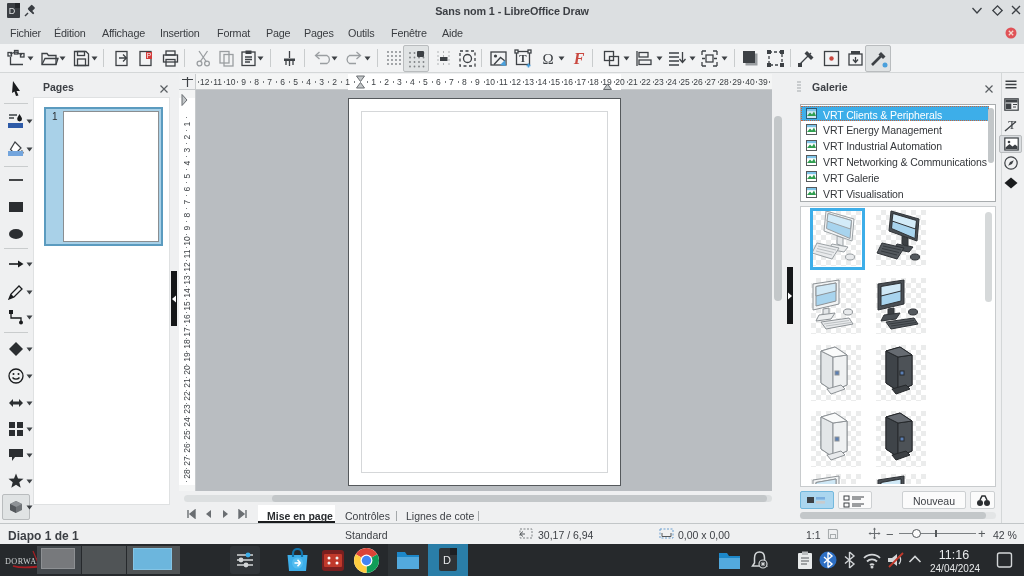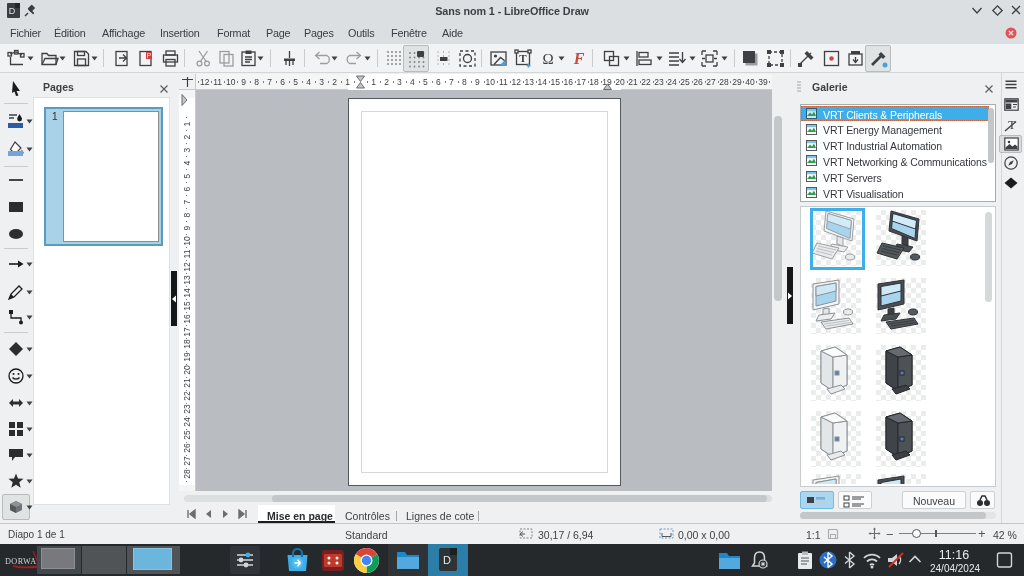--- a/index.html
+++ b/index.html
@@ -797,21 +797,21 @@
       </svg>
     </div>
 <div style="position:absolute;left:823px;top:156.9px;font-size:10.5px;color:#34373b;font-weight:400;white-space:nowrap;line-height:1;letter-spacing:-0.1px;">VRT Networking &amp; Communications</div>
 <div style="position:absolute;left:806px;top:171.2px;width:11px;height:11px;">
       <svg width="11" height="11" viewBox="0 0 11 11">
         <rect x="0.5" y="0.5" width="10" height="10" fill="#fff" stroke="#55595c"></rect>
         <path d="M1 8 L4 4.5 L6 6.5 L8 3.5 L10 8 Z" fill="#2e9e4f"></path>
         <rect x="1" y="1" width="9" height="2.2" fill="#7ec4e8"></rect>
       </svg>
     </div>
-<div style="position:absolute;left:823px;top:172.7px;font-size:10.5px;color:#34373b;font-weight:400;white-space:nowrap;line-height:1;letter-spacing:-0.1px;">VRT Servers</div>
+<div style="position:absolute;left:823px;top:172.7px;font-size:10.5px;color:#34373b;font-weight:400;white-space:nowrap;line-height:1;letter-spacing:-0.1px;">VRT Galerie</div>
 <div style="position:absolute;left:806px;top:187.0px;width:11px;height:11px;">
       <svg width="11" height="11" viewBox="0 0 11 11">
         <rect x="0.5" y="0.5" width="10" height="10" fill="#fff" stroke="#55595c"></rect>
         <path d="M1 8 L4 4.5 L6 6.5 L8 3.5 L10 8 Z" fill="#2e9e4f"></path>
         <rect x="1" y="1" width="9" height="2.2" fill="#7ec4e8"></rect>
       </svg>
     </div>
 <div style="position:absolute;left:823px;top:188.5px;font-size:10.5px;color:#34373b;font-weight:400;white-space:nowrap;line-height:1;letter-spacing:-0.1px;">VRT Visualisation</div>
 <div style="position:absolute;left:988px;top:108px;width:6px;height:55px;background:#c3c7c9;border-radius:3px;"></div>
 <div style="position:absolute;left:800px;top:206px;width:196px;height:281px;background:#fff;border:1px solid #c8cbcd;"></div>
@@ -1007,21 +1007,21 @@
         <circle cx="7" cy="7" r="6.2" fill="none" stroke="#3d4145" stroke-width="1.2"></circle>
         <path d="M9.8 4.2 L8 8 L4.2 9.8 L6 6 Z" fill="#3d4145"></path>
       </svg>
     </div>
 <div style="position:absolute;left:1004px;top:177px;width:14px;height:12px;">
       <svg width="14" height="12" viewBox="0 0 14 12">
         <path d="M7 0.5 L13.5 6 L7 11.5 L0.5 6 Z" fill="#1a1c1e"></path>
       </svg>
     </div>
 <div style="position:absolute;left:0px;top:523px;width:1024px;height:21px;background:#eff0f1;border-top:1px solid #c2c6c8;"></div>
-<div style="position:absolute;left:8px;top:529.5px;font-size:10px;color:#3c3f44;font-weight:400;white-space:nowrap;line-height:1;">Diapo 1 de 1</div>
+<div style="position:absolute;left:8px;top:529.5px;font-size:12px;color:#3c3f44;font-weight:700;white-space:nowrap;line-height:1;">Diapo 1 de 1</div>
 <div style="position:absolute;left:345px;top:529.5px;font-size:10.5px;color:#3c3f44;font-weight:400;white-space:nowrap;line-height:1;">Standard</div>
 <div style="position:absolute;left:519px;top:528px;width:14px;height:11px;">
       <svg width="14" height="11" viewBox="0 0 14 11">
         <rect x="1" y="1" width="12" height="9" fill="none" stroke="#7d8184" stroke-width="1" stroke-dasharray="2 1.5"></rect>
         <path d="M1 6 L6 6 M4 3.5 L1 6 L4 8.5" stroke="#55595c" stroke-width="1" fill="none"></path>
       </svg>
     </div>
 <div style="position:absolute;left:538px;top:529.5px;font-size:10.5px;color:#3c3f44;font-weight:400;white-space:nowrap;line-height:1;">30,17 / 6,94</div>
 <div style="position:absolute;left:659px;top:528px;width:15px;height:11px;">
       <svg width="15" height="11" viewBox="0 0 15 11">

